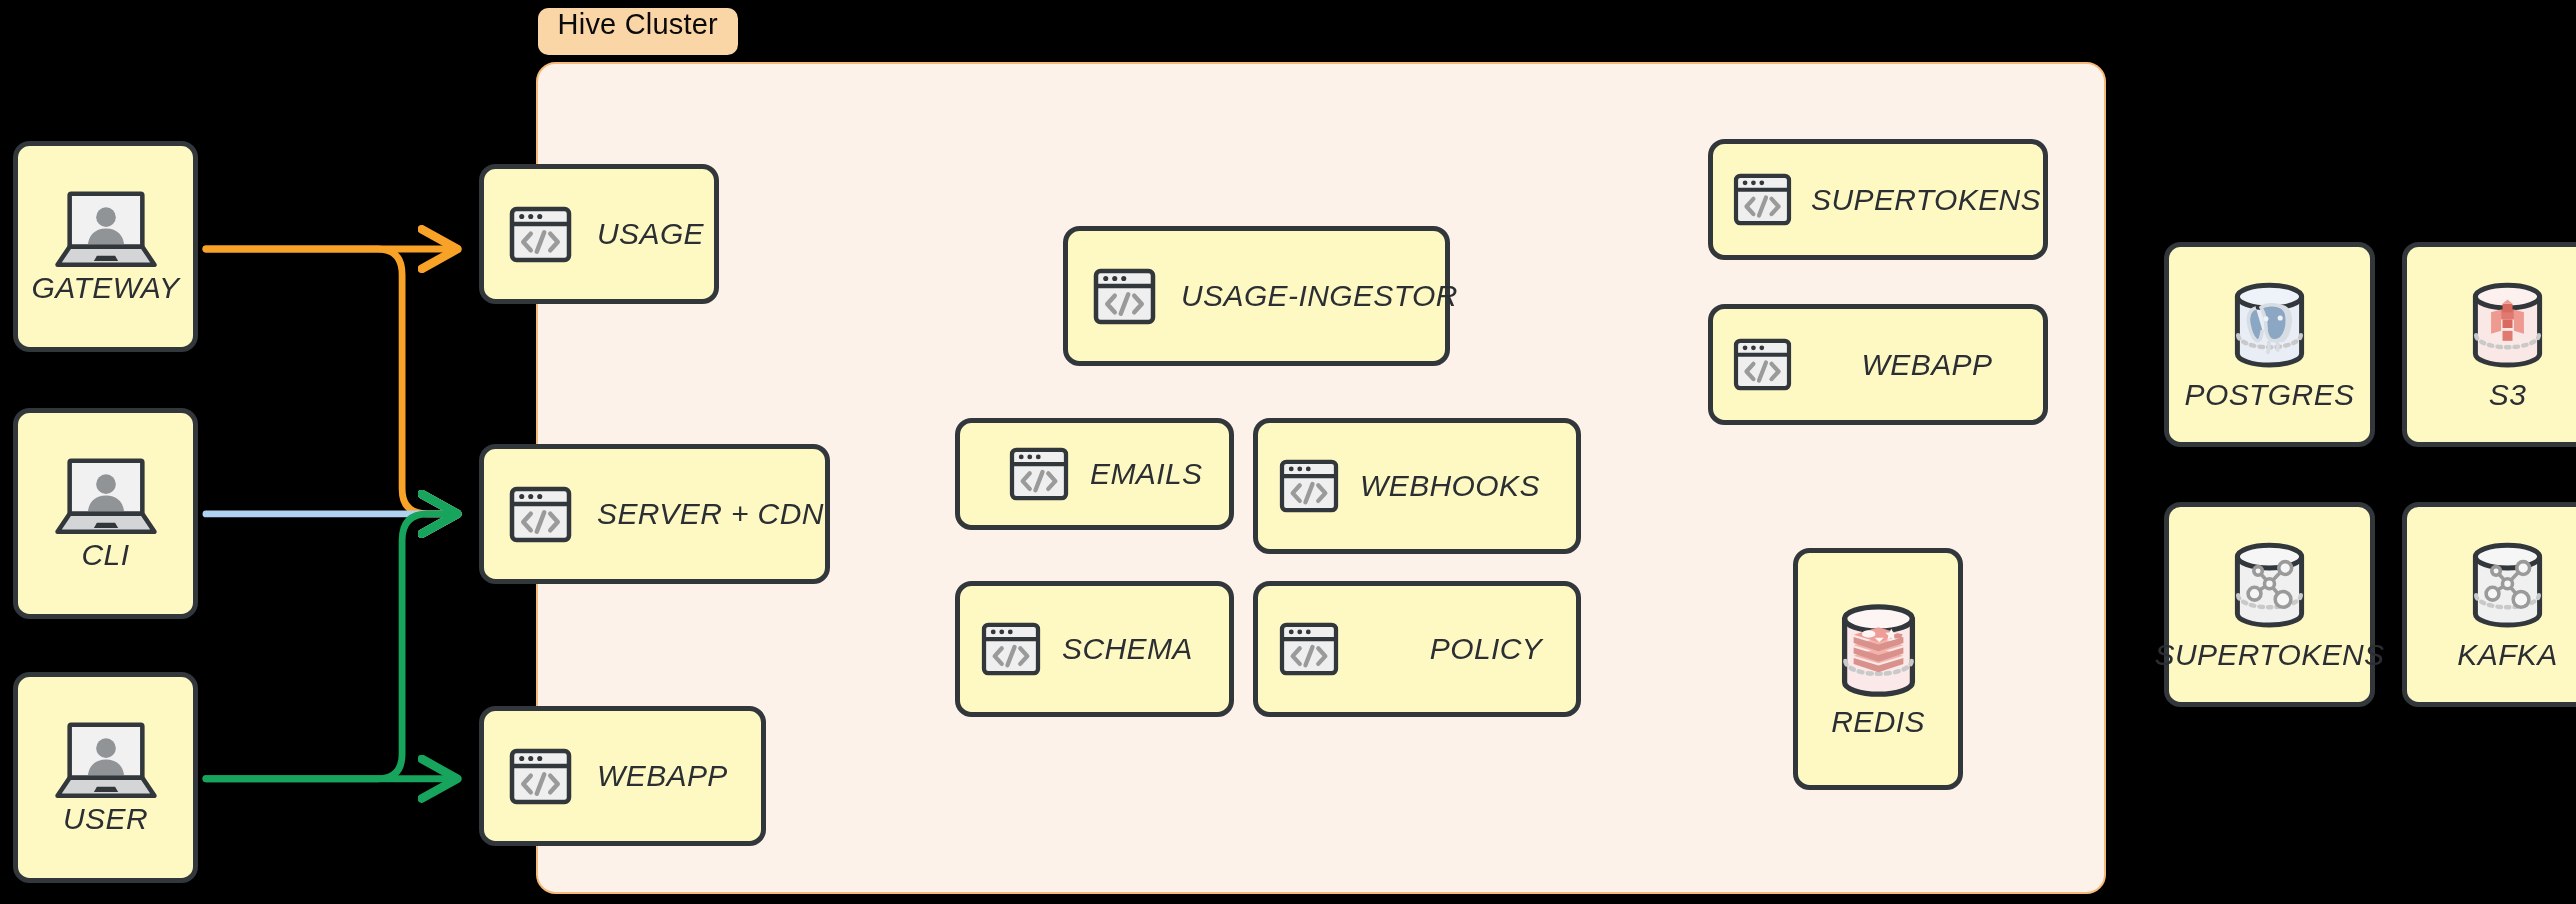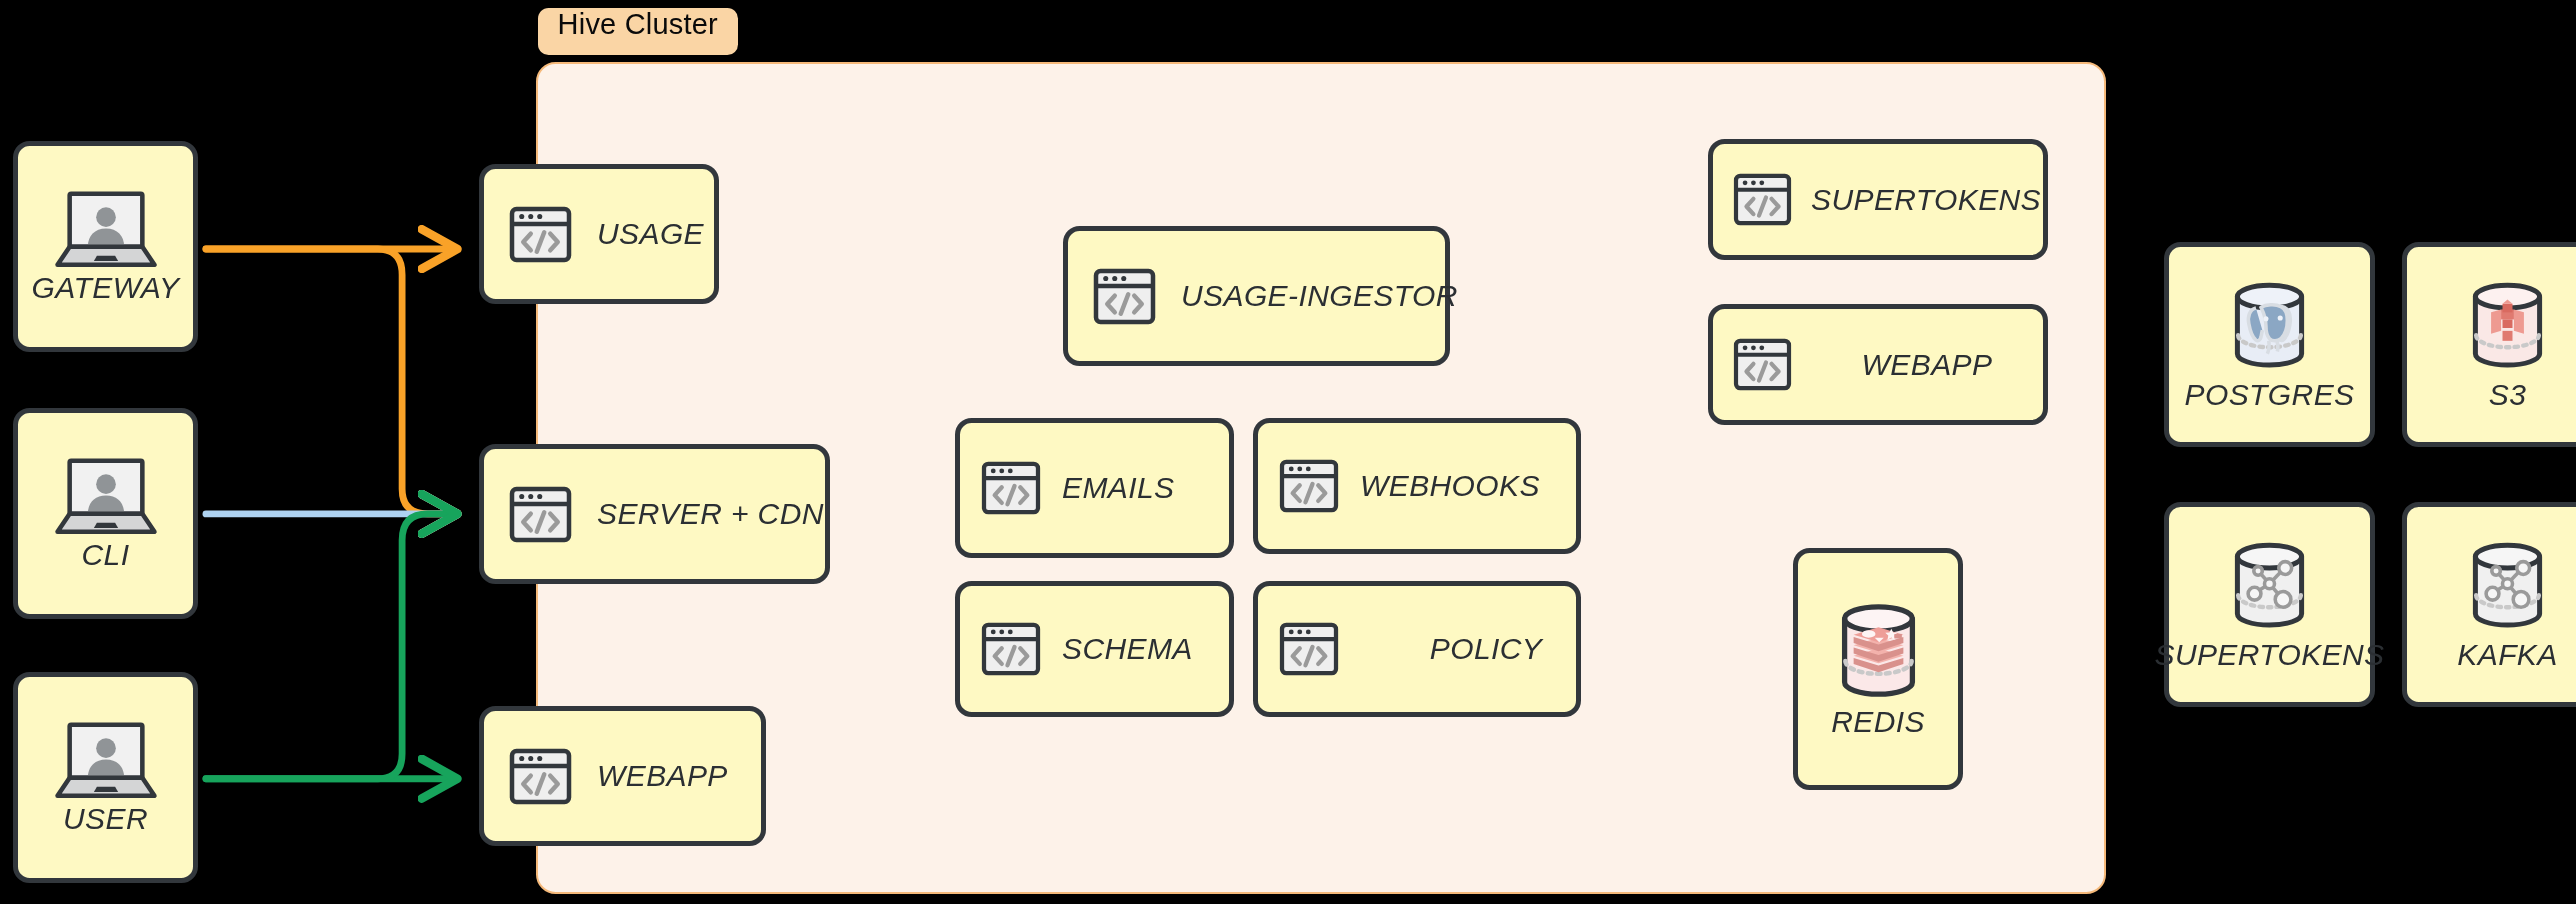--- a/index.html
+++ b/index.html
@@ -182,21 +182,21 @@
         <path d="M29 37 L19 48 L29 59" fill="none" stroke="#9A9A9A" stroke-width="6" stroke-linecap="round" stroke-linejoin="round"></path>
         <path d="M55 37 L65 48 L55 59" fill="none" stroke="#9A9A9A" stroke-width="6" stroke-linecap="round" stroke-linejoin="round"></path>
         <line x1="47" y1="35" x2="37" y2="61" stroke="#9A9A9A" stroke-width="6" stroke-linecap="round"></line>
       </svg>
     </span>
     <span class="lbl-slot left">
         <span class="svc-label">USAGE-INGESTOR</span>
       </span>
   </div>
 
-  <div class="card wide" style="left:955px;top:418px;width:279px;height:140px;">
+  <div class="card wide" style="left:955px;top:418px;width:279px;height:112px;padding-left:28px;">
     <span class="icon-slot" style="width:102px;">
       <svg width="60" height="54" viewBox="0 0 84 76">
         <rect x="4" y="4" width="76" height="68" rx="6" fill="#EFEFEF" stroke="#32373C" stroke-width="6"></rect>
         <line x1="4" y1="24" x2="80" y2="24" stroke="#32373C" stroke-width="6"></line>
         <circle cx="17" cy="14" r="3.4" fill="#32373C"></circle>
         <circle cx="29" cy="14" r="3.4" fill="#32373C"></circle>
         <circle cx="41" cy="14" r="3.4" fill="#32373C"></circle>
         <path d="M29 37 L19 48 L29 59" fill="none" stroke="#9A9A9A" stroke-width="6" stroke-linecap="round" stroke-linejoin="round"></path>
         <path d="M55 37 L65 48 L55 59" fill="none" stroke="#9A9A9A" stroke-width="6" stroke-linecap="round" stroke-linejoin="round"></path>
         <line x1="47" y1="35" x2="37" y2="61" stroke="#9A9A9A" stroke-width="6" stroke-linecap="round"></line>

